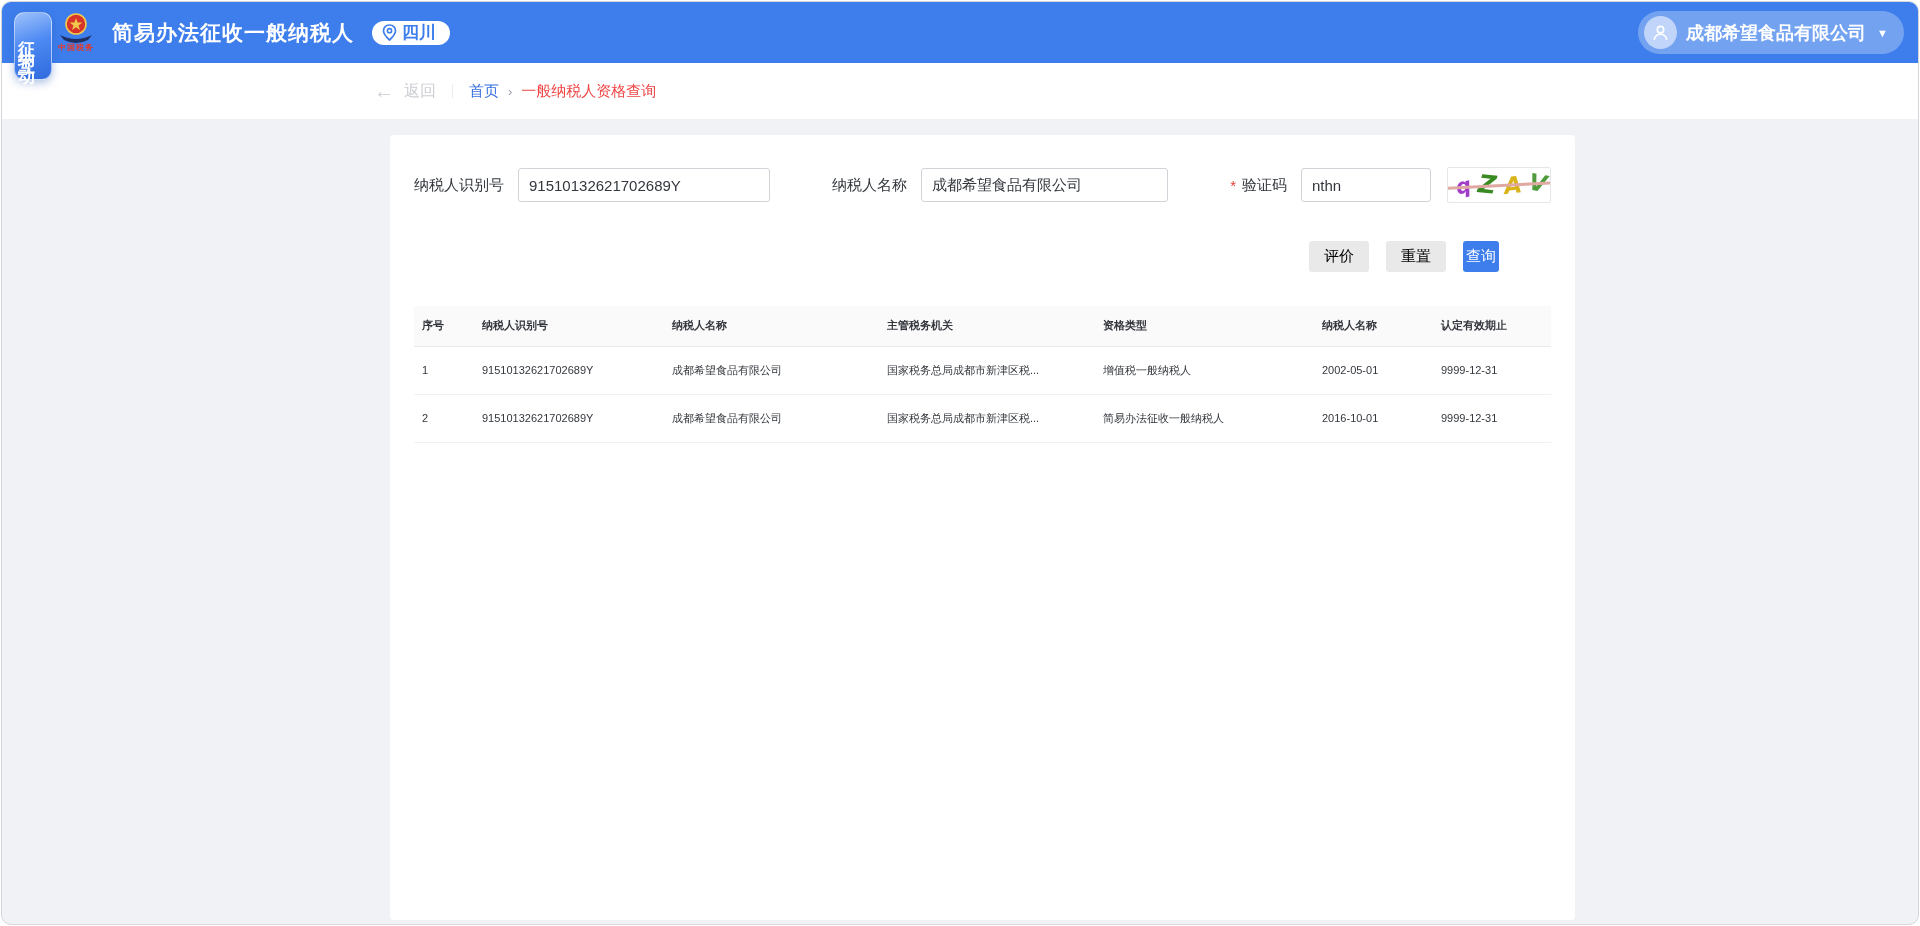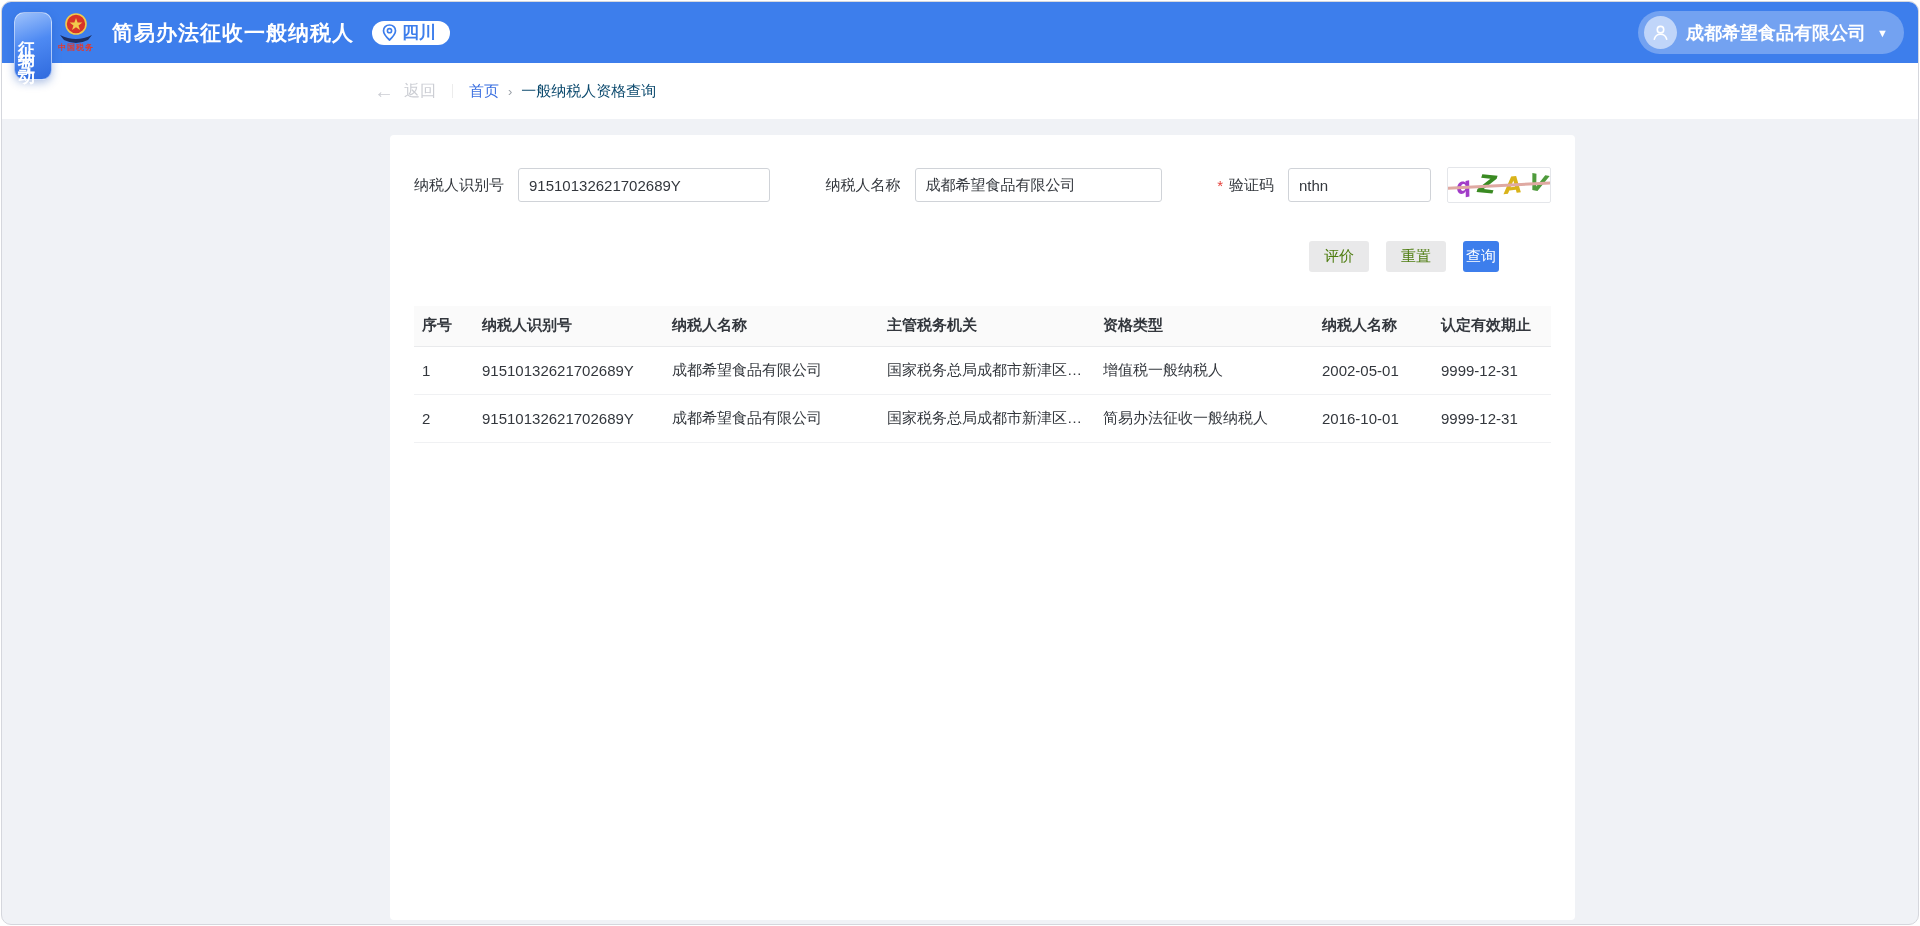--- a/index.html
+++ b/index.html
@@ -25,45 +25,45 @@
     color:#fff; font-size:17px; font-weight:bold; text-align:center;
     writing-mode:vertical-lr; text-orientation:upright; letter-spacing:9px; cursor:pointer; }
 
   
   .crumb-bar { position:absolute; top:61px; left:0; width:100%; height:56px; background:#fff; display:flex; align-items:center; font-size:15px; }
   .back-link { margin-left:372px; display:flex; align-items:center; gap:10px; color:#ccced4; font-size:16px; cursor:default; }
   .back-arrow { font-size:20px; line-height:16px; }
   .crumb-divider { width:1px; height:14px; background:#ececec; margin:0 16px; }
   .crumb-home { color:#3a6fe0; text-decoration:none; cursor:pointer; }
   .crumb-sep { color:#9aa0a8; margin:0 9px; font-size:13px; }
-  .crumb-current { color:#0c4a6e; }
+  .crumb-current { color:#ef4444; }
 
   
   .card { position:absolute; left:388px; top:133px; width:1185px; height:785px; background:#fff; border-radius:4px; padding:24px; }
 
   .form-row { display:flex; justify-content:space-between; align-items:center; margin-top:8px; }
   .form-group { display:flex; align-items:center; gap:14px; font-size:15px; color:#33373d; white-space:nowrap; }
   .form-group input { height:34px; border:1px solid #d0d3d8; border-radius:3px; padding:0 10px; font-size:15px; color:#33373d; font-family:"Liberation Sans","DejaVu Sans",sans-serif; outline:none; }
   .inp-id { width:252px; }
   .inp-name { width:247px; }
-  .inp-captcha { width:143px; }
+  .inp-captcha { width:130px; }
   .req { color:#e5403a; font-size:15px; margin-right:-8px; }
   .captcha-box { position:relative; width:104px; height:36px; margin-left:2px; background:#fff; border:1px solid #e4e6ea; border-radius:2px; overflow:hidden; cursor:pointer; }
   .captcha-box span { position:absolute; top:2px; font-weight:bold; font-style:italic; font-family:"DejaVu Sans",sans-serif; }
   .cap0 { left:8px;  font-size:21px; transform:rotate(-12deg); top:6px !important; }
   .cap1 { left:30px; font-size:25px; transform:rotate(6deg); }
   .cap2 { left:56px; font-size:23px; transform:rotate(-6deg); top:4px !important; }
   .cap3 { left:81px; font-size:23px; transform:rotate(10deg); }
   .captcha-line { position:absolute; left:-4px; top:16px; width:115px; height:2.5px; background:#dfa9a2; transform:rotate(-3deg); }
 
   .btn-row { display:flex; justify-content:flex-end; gap:17px; margin-top:38px; padding-right:52px; }
-  .btn { height:31px; padding:0 15px; border:none; border-radius:3px; background:#e9e9ea; color:#4d7c0f; font-size:15px; cursor:pointer; font-family:"Liberation Sans","DejaVu Sans",sans-serif; }
+  .btn { height:31px; padding:0 15px; border:none; border-radius:3px; background:#e9e9ea; color:#000000; font-size:15px; cursor:pointer; font-family:"Liberation Sans","DejaVu Sans",sans-serif; }
   .btn.primary { background:#3d7eec; color:#fff; padding:0 3px; }
 
-  .result-table { width:1137px; margin-top:34px; border-collapse:collapse; table-layout:fixed; font-size:15px; color:#33373d; }
+  .result-table { width:1137px; margin-top:34px; border-collapse:collapse; table-layout:fixed; font-size:11px; color:#33373d; }
   .result-table th { background:#fafafa; font-weight:bold; text-align:left; height:40px; padding:0 8px; border-bottom:1px solid #e9eaec; white-space:nowrap; overflow:hidden; }
   .result-table td { height:48px; padding:0 8px; border-bottom:1px solid #f0f1f3; white-space:nowrap; overflow:hidden; text-overflow:ellipsis; }
 </style>
 </head>
 <body>
 
 <div class="window">
 
   <header class="header">
     <div class="logo">

